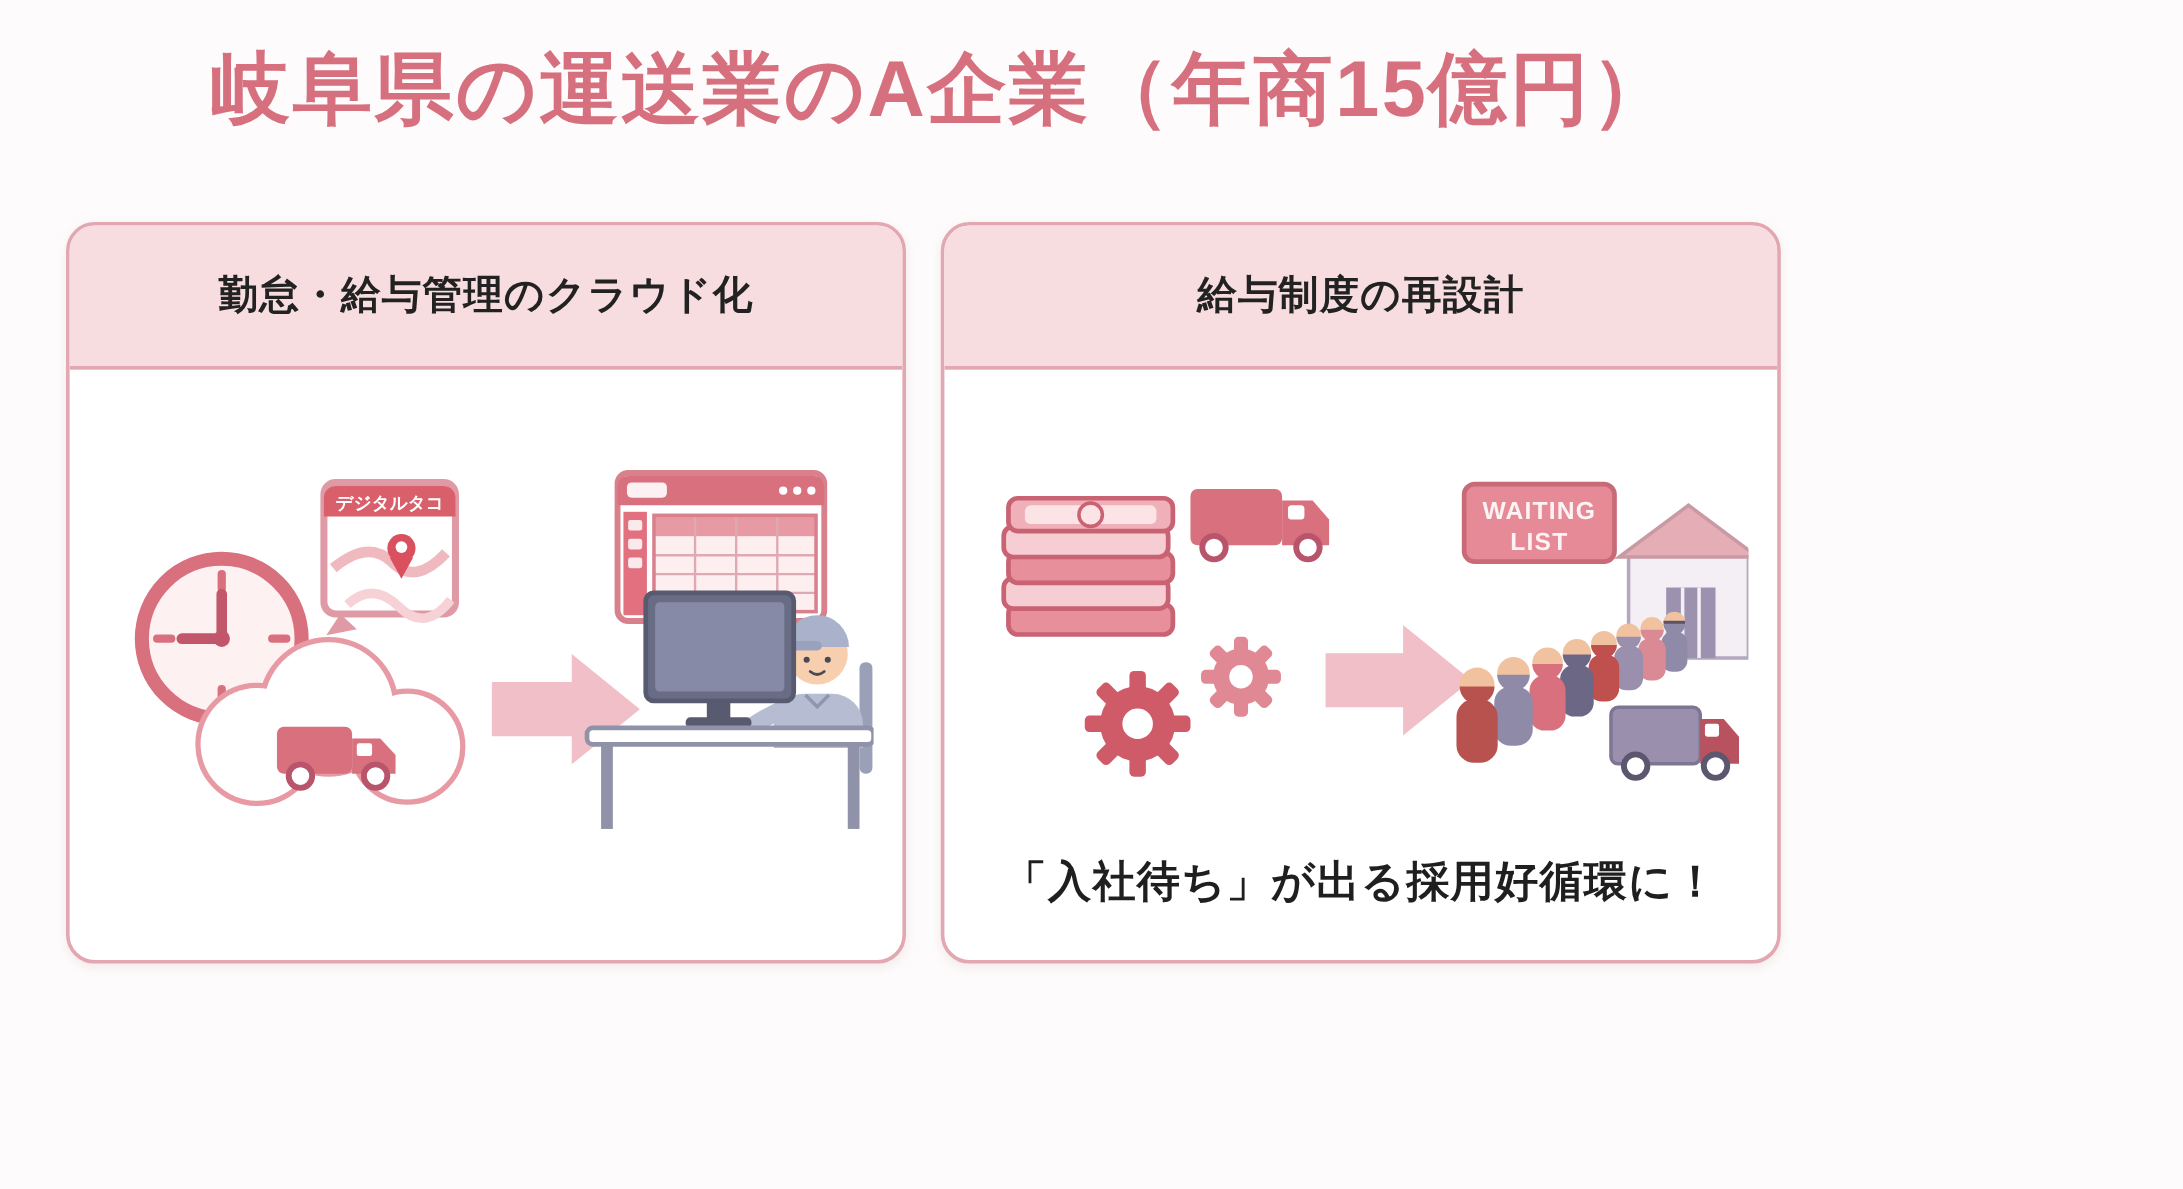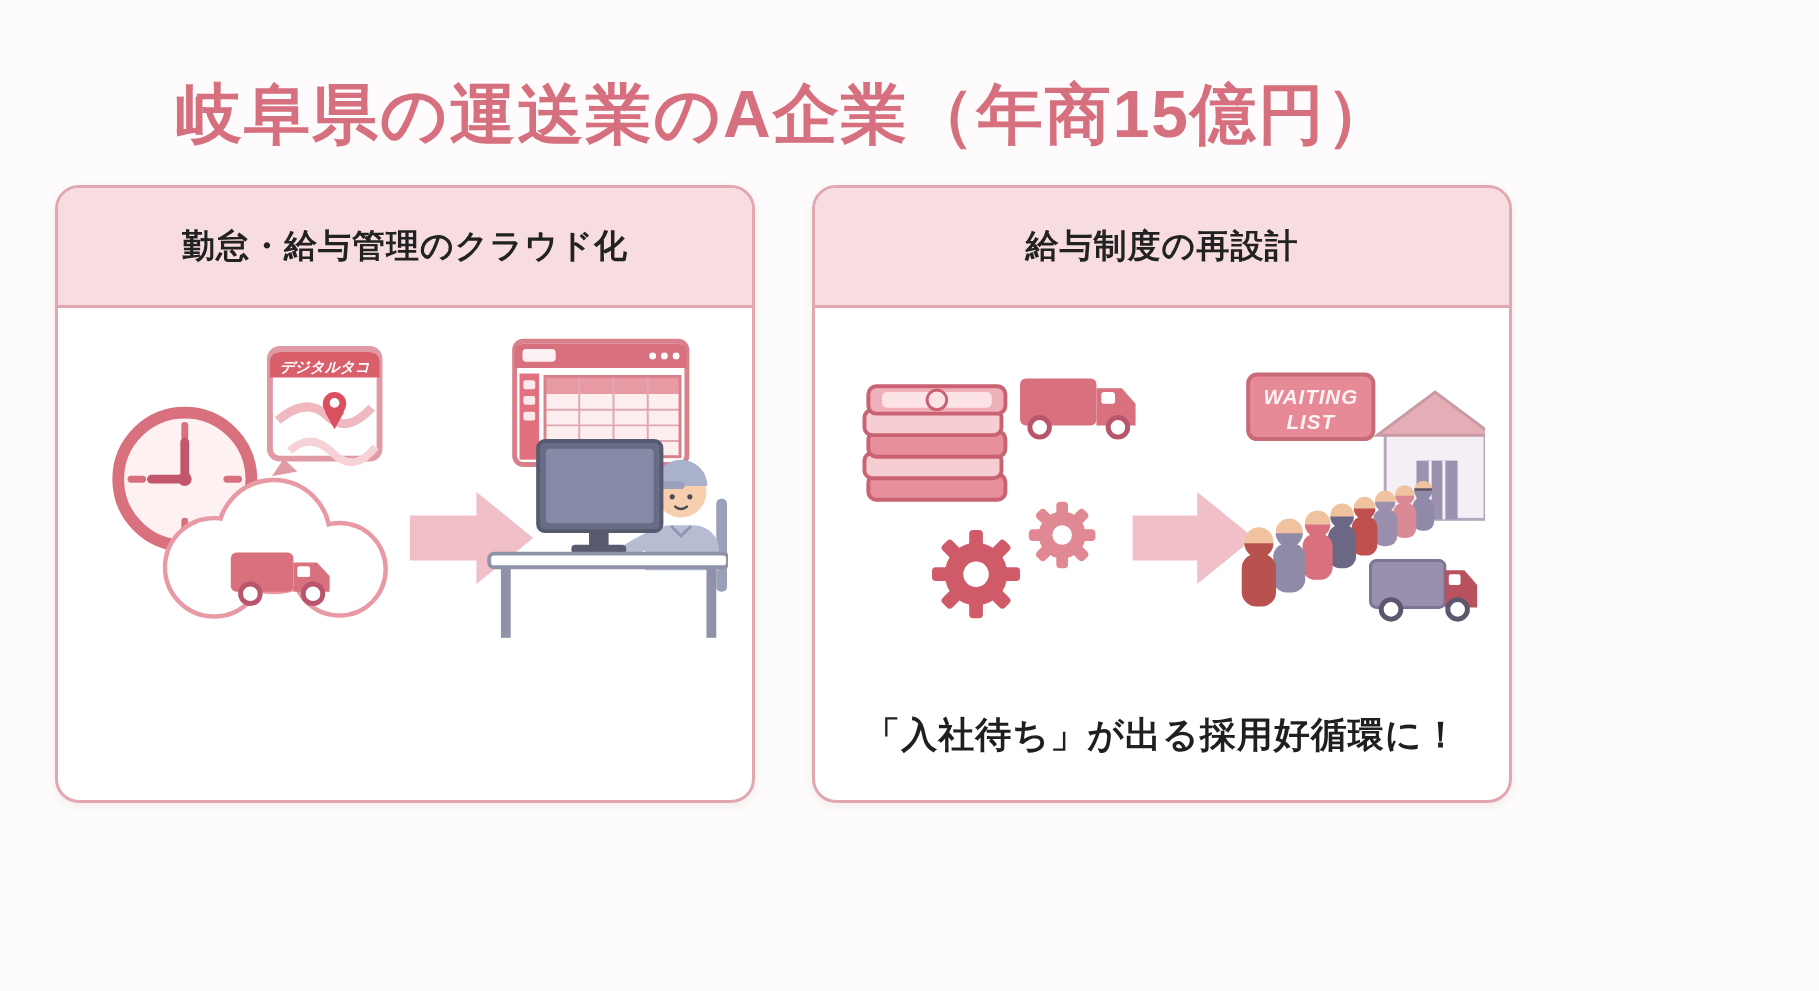--- a/index.html
+++ b/index.html
@@ -11,37 +11,36 @@
     overflow:hidden;
   }
   .title {
     position:absolute;
     left:55px; top:30px; width:1460px;
     text-align:center;
     font-size:66px;
     font-weight:900;
     letter-spacing:2px;
     color:#d7707e;
-    margin-top:40px;
   }
   .card {
     position:absolute;
     top:185px;
     width:700px;
     height:618px;
     background:#ffffff;
     border:3px solid #e2a7b1;
     border-radius:24px;
     overflow:hidden;
     box-shadow:0 3px 8px rgba(180,120,130,0.12);
     display:flex;
     flex-direction:column;
   }
   .card.left  { left:55px; }
-  .card.right { left:812px; }
+  .card.right { left:784px; }
   .card-header {
     background:#f8dde0;
     border-bottom:3px solid #e2a7b1;
     height:120px;
     flex:0 0 120px;
     display:flex;
     align-items:center;
     justify-content:center;
     font-size:33px;
     font-weight:800;
@@ -53,22 +52,22 @@
     display:flex;
     flex-direction:column;
     align-items:center;
     justify-content:space-between;
     padding:16px 18px 40px;
   }
   .illustration-wrap {
     flex:1;
     width:100%;
     display:flex;
+    align-items:center;
     justify-content:center;
-    font-style:italic;
   }
   .illu { width:646px; height:330px; }
   .caption {
     font-size:36px;
     font-weight:800;
     color:#1f1f1f;
     text-align:center;
     letter-spacing:1px;
   }
   svg text { font-family:"Liberation Sans", sans-serif; }

